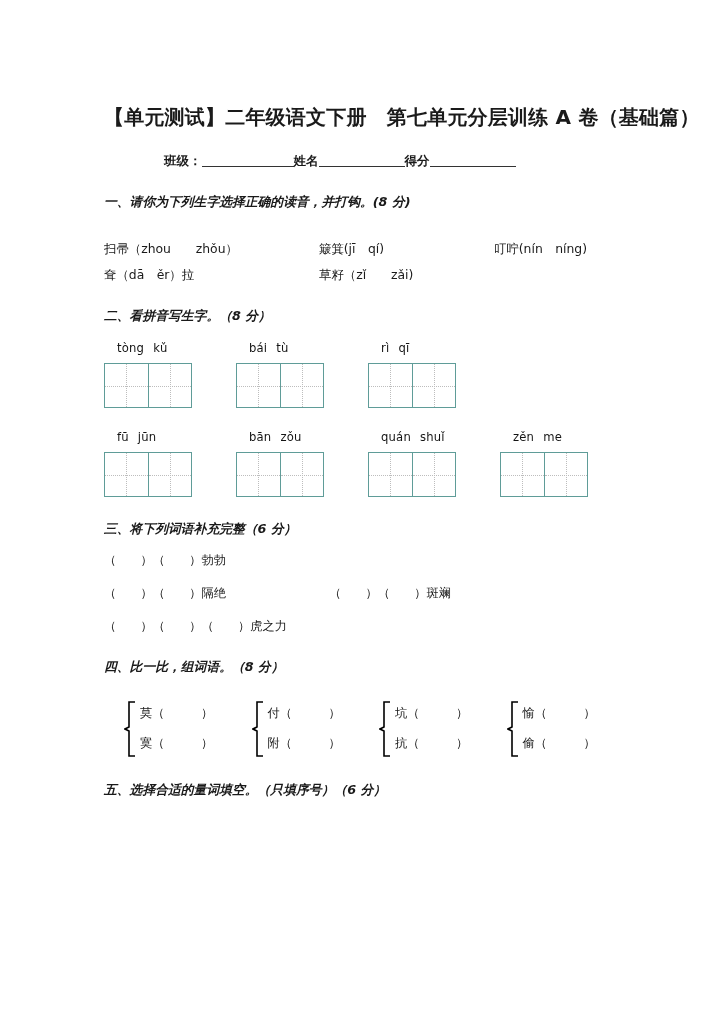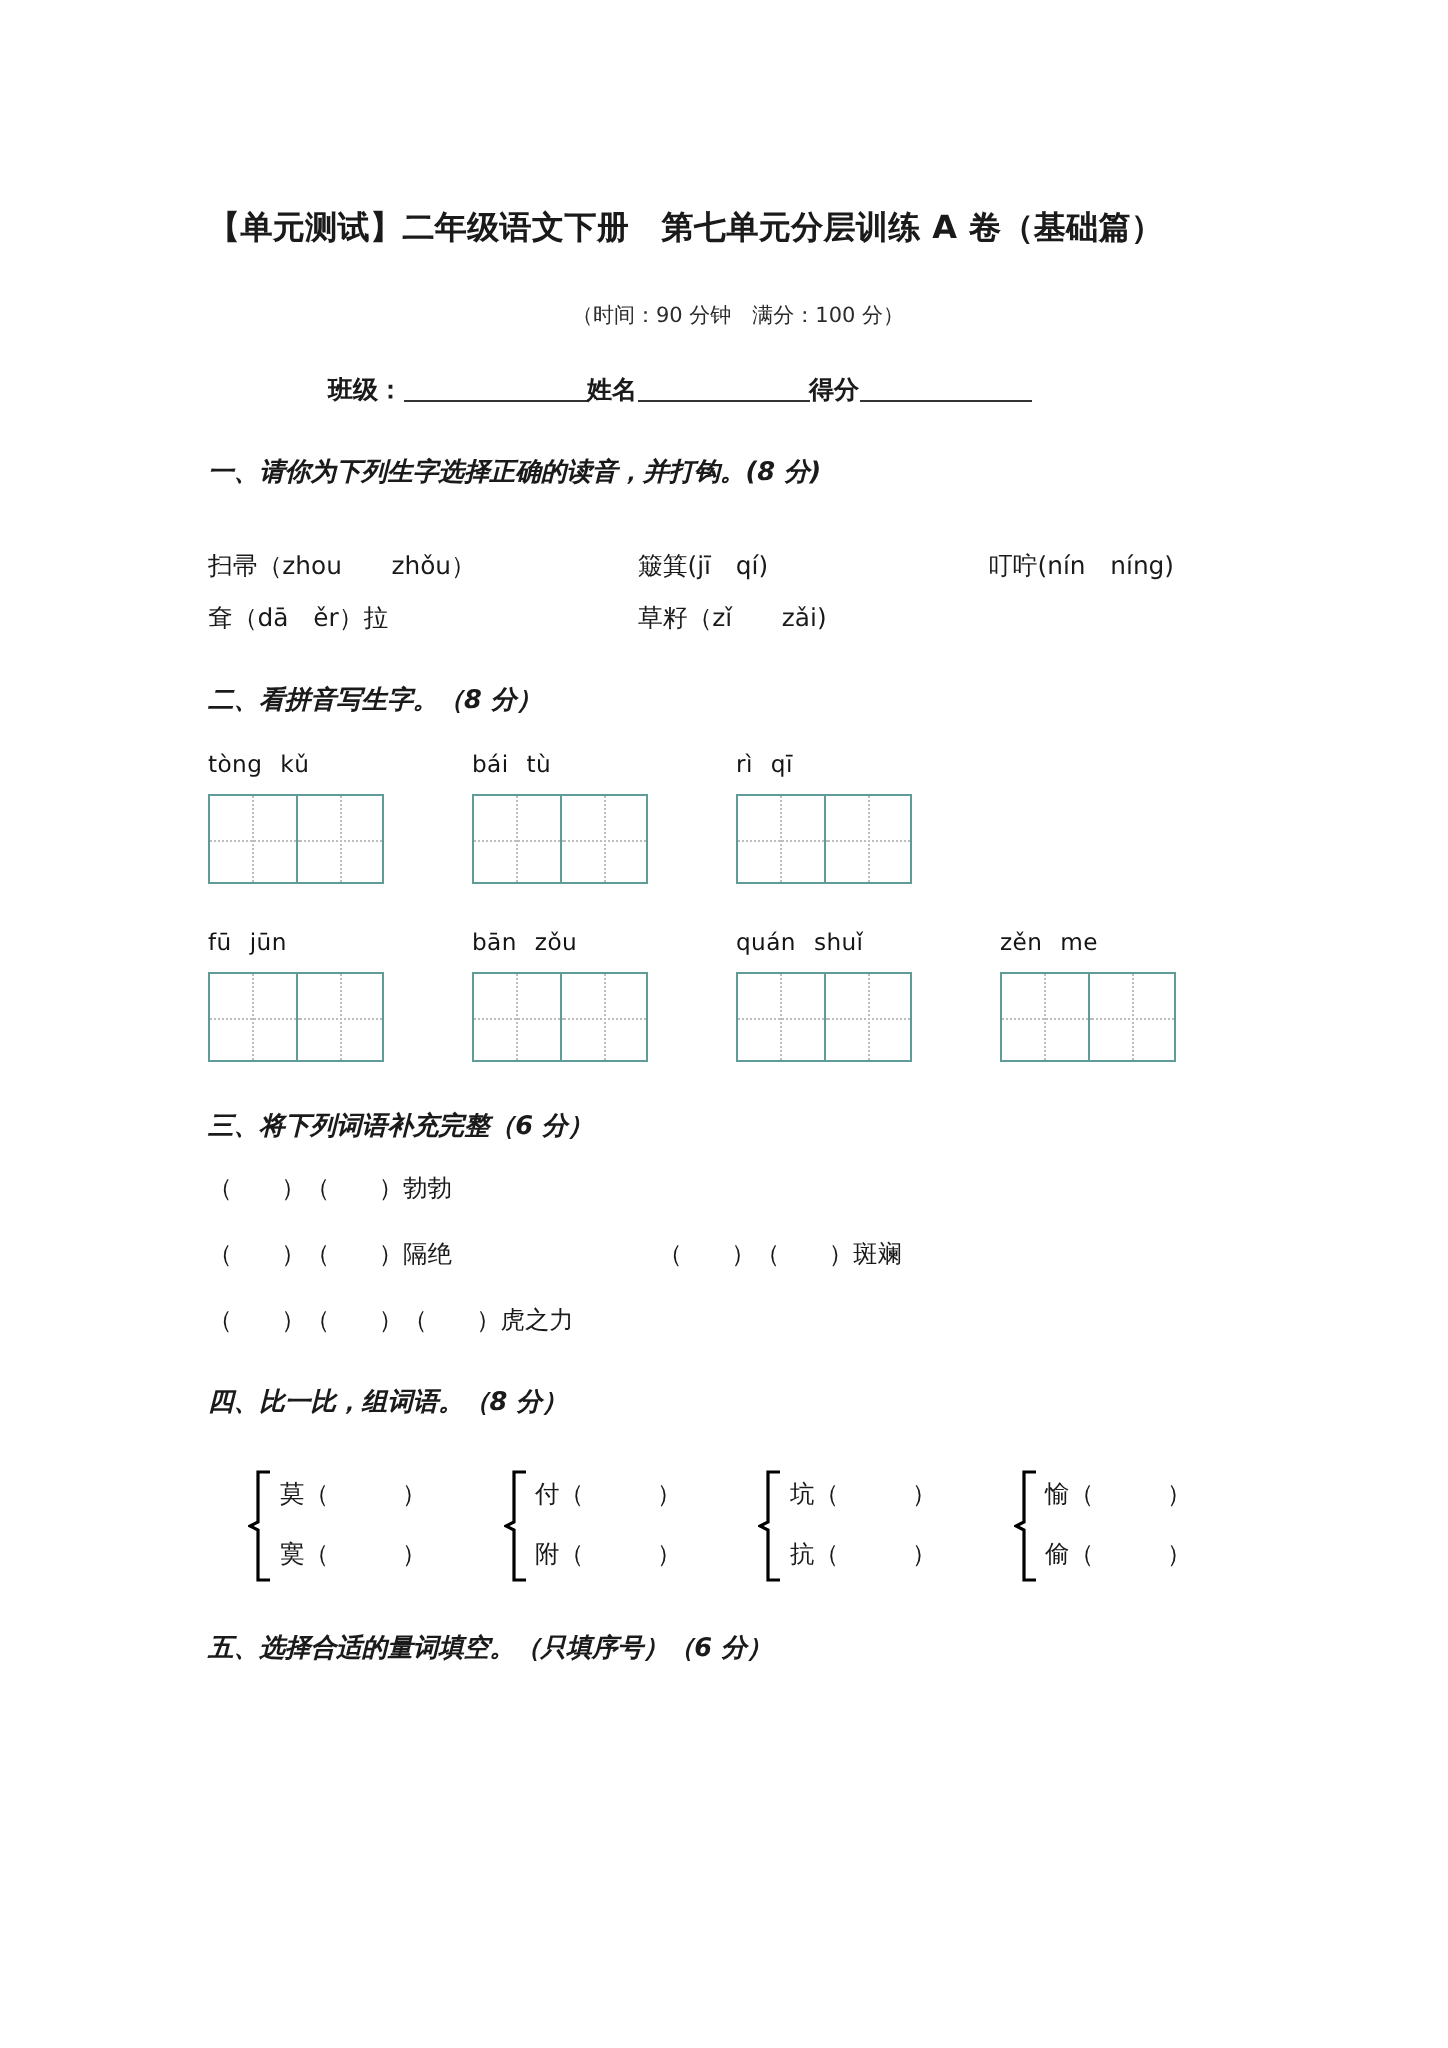--- a/index.html
+++ b/index.html
@@ -25,21 +25,21 @@
   .content {
     position: absolute;
     left: 104px;
     top: 0;
     width: 530px;
   }
 
   
   .doc-title {
     margin-top: 104px;
-    font-size: 16px;
+    font-size: 20px;
     font-weight: bold;
     text-align: left;
     letter-spacing: 0.2px;
     white-space: nowrap;
   }
   .doc-subtitle {
     margin-top: 26px;
     font-size: 10.5px;
     text-align: center;
     color: #2b2b2b;
@@ -87,21 +87,21 @@
     margin-bottom: 10px;
   }
   .q2 .group {
     width: 132px;
     box-sizing: border-box;
   }
   .q2 .py {
     font-size: 11.6px;
     letter-spacing: 0.2px;
     margin-bottom: 8px;
-    margin-left: 0;
+    margin-left: 13px;
     white-space: nowrap;
     color: #141414;
   }
   .q2 .py span.s2 { margin-left: 9px; }
   .grid {
     display: flex;
     border: 1.6px solid #5f9c98;
     width: 88px;
     height: 45px;
     box-sizing: border-box;
@@ -165,21 +165,20 @@
   
   .q5 { }
 </style>
 </head>
 <body>
 
 <div class="page">
   <div class="content">
 
     <div class="doc-title">【单元测试】二年级语文下册　第七单元分层训练 A 卷（基础篇）</div>
-    <div class="doc-subtitle">（时间：90 分钟　满分：100 分）</div>
 
     <div class="info-line">
       <span>班级：</span><span class="ul"></span><span>姓名</span><span class="ul short"></span><span>得分</span><span class="ul short"></span>
     </div>
 
     <div class="sec-head">一、请你为下列生字选择正确的读音，并打钩。(8 分)</div>
     <div class="q1">
       <div class="row">
         <div class="c1">扫帚（zhou　　zhǒu）</div>
         <div class="c2">簸箕(jī　qí)</div>

